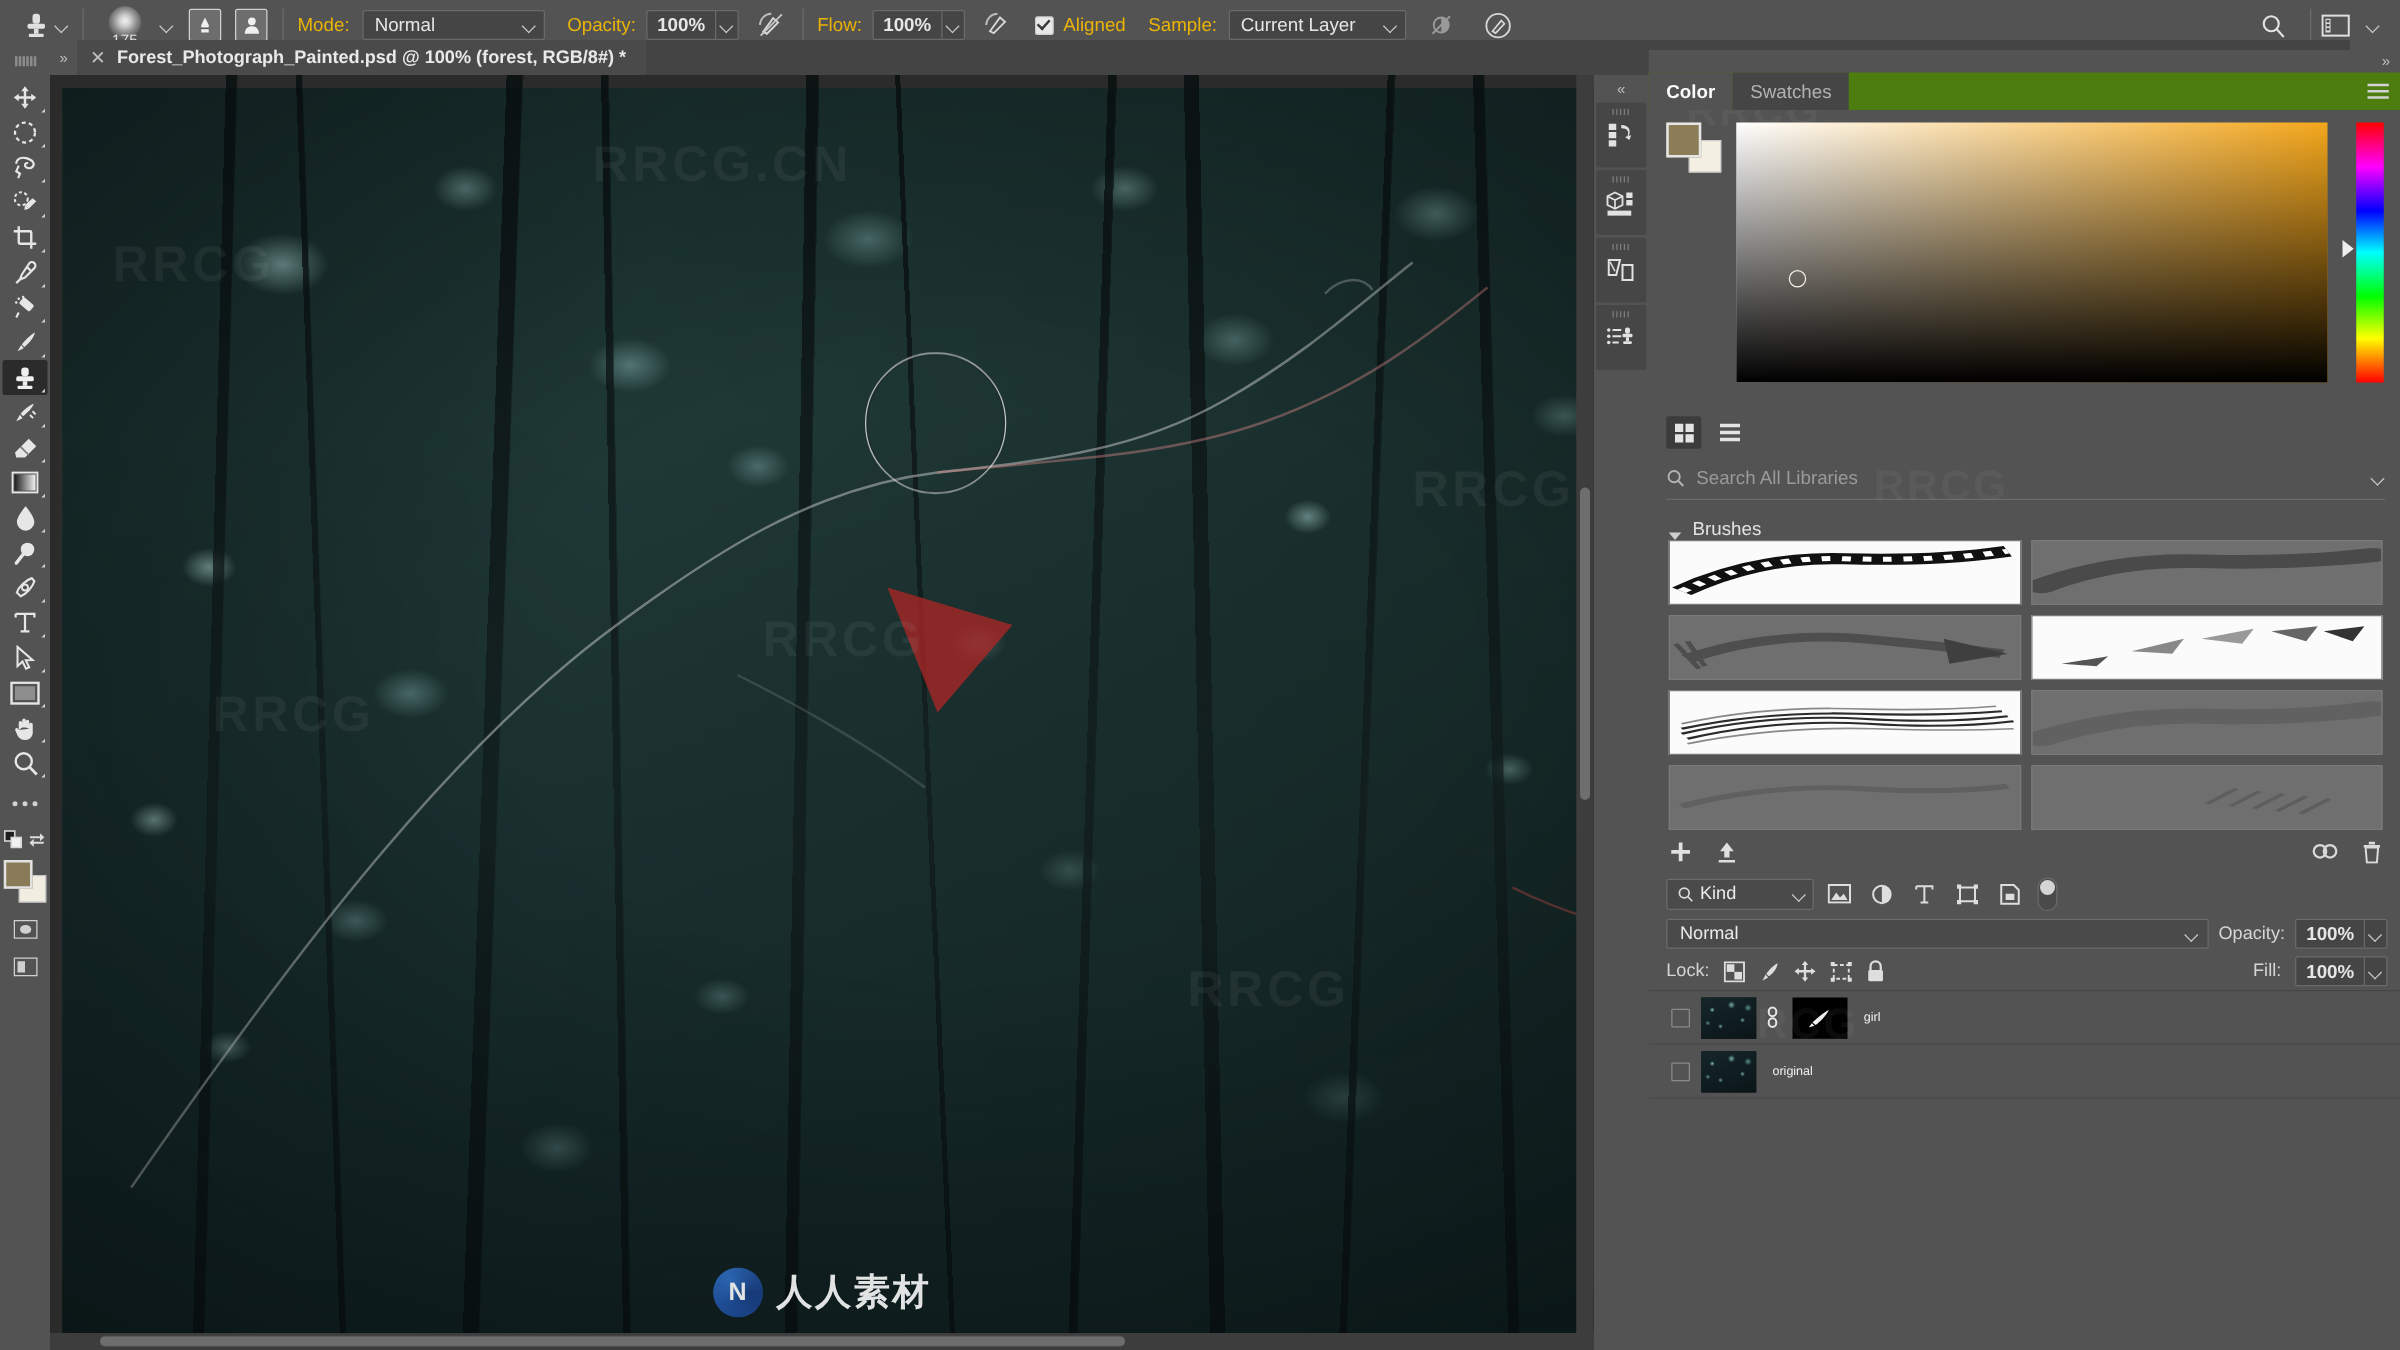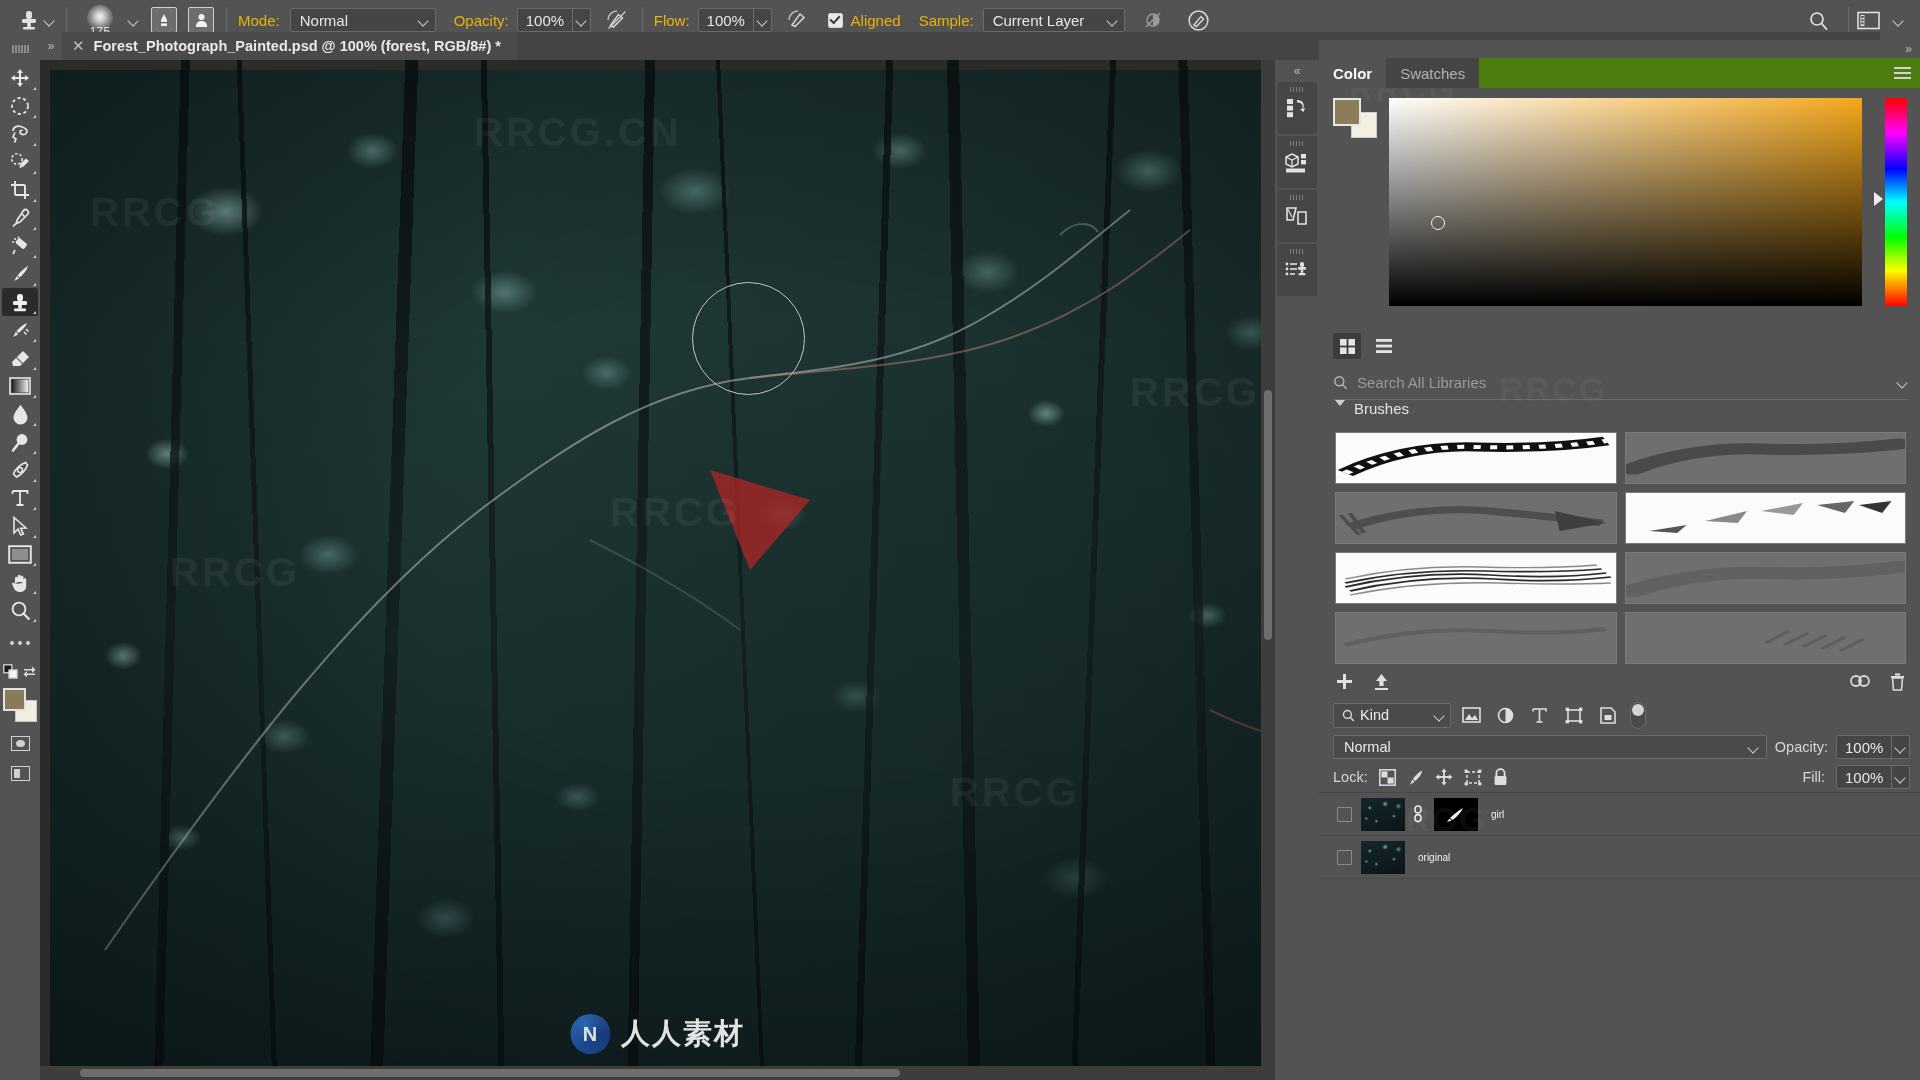--- a/index.html
+++ b/index.html
@@ -52,21 +52,21 @@
   .select-box {
     height:24px; background:#454545; border:1px solid #6a6a6a; border-radius:2px;
     display:flex; align-items:center; padding:0 6px 0 9px; gap:8px;
     font-size:15px; color:#e6e6e6;
   }
   .select-box .chev { margin-left:auto; }
   .num-box {
     height:24px; background:#454545; border:1px solid #6a6a6a; border-radius:2px;
     display:flex; align-items:center;
   }
-  .num-box .val { padding:0 8px; font-size:15px; color:#e6e6e6; }
+  .num-box .val { padding:0 8px; font-size:15px; color:#e6e6e6;font-weight:bold; }
   .num-box .arrow { width:20px; height:22px; border-left:1px solid #6a6a6a;
     display:flex; align-items:center; justify-content:center; }
   .chk {
     width:15px; height:15px; border-radius:2px; background:#e8e8e8;
     display:flex; align-items:center; justify-content:center;
     border:1px solid #cfcfcf;
   }
   .chk::after {
     content:""; width:4px; height:8px; border-right:2px solid #3a3a3a;
     border-bottom:2px solid #3a3a3a; transform: rotate(42deg) translate(-1px,-1px);
@@ -285,21 +285,21 @@
   .viewbtn {
     width:28px; height:26px; border-radius:2px; display:flex; align-items:center; justify-content:center;
   }
   .viewbtn.on { background:#3c3c3c; }
   .lib-search {
     height:34px; margin:0 12px 0 14px; border-bottom:1px solid #6a6a6a;
     display:flex; align-items:center; gap:9px;
   }
   .lib-search .ph { font-size:15px; color:#9a9a9a; flex:1; }
   .brushes-hdr {
-    height:32px; display:flex; align-items:flex-start; gap:9px; padding-left:16px;
+    height:32px; display:flex; align-items:flex-end; gap:9px; padding-left:16px;
     font-size:15px; color:#e2e2e2;
   }
   .tri-down { width:0;height:0;border-left:5px solid transparent;border-right:5px solid transparent;border-top:6px solid #cfcfcf; }
   .brush-grid {
     padding:0 14px 0 16px; display:grid; grid-template-columns:1fr 1fr; gap:8px;
     height:232px; overflow:hidden; align-content:start;
   }
   .bthumb { height:52px; border:1px solid #7a7a7a; background:#6f6f6f; position:relative; overflow:hidden; }
   .bthumb.light { background:#fbfbfb; }
   .lib-footer {

